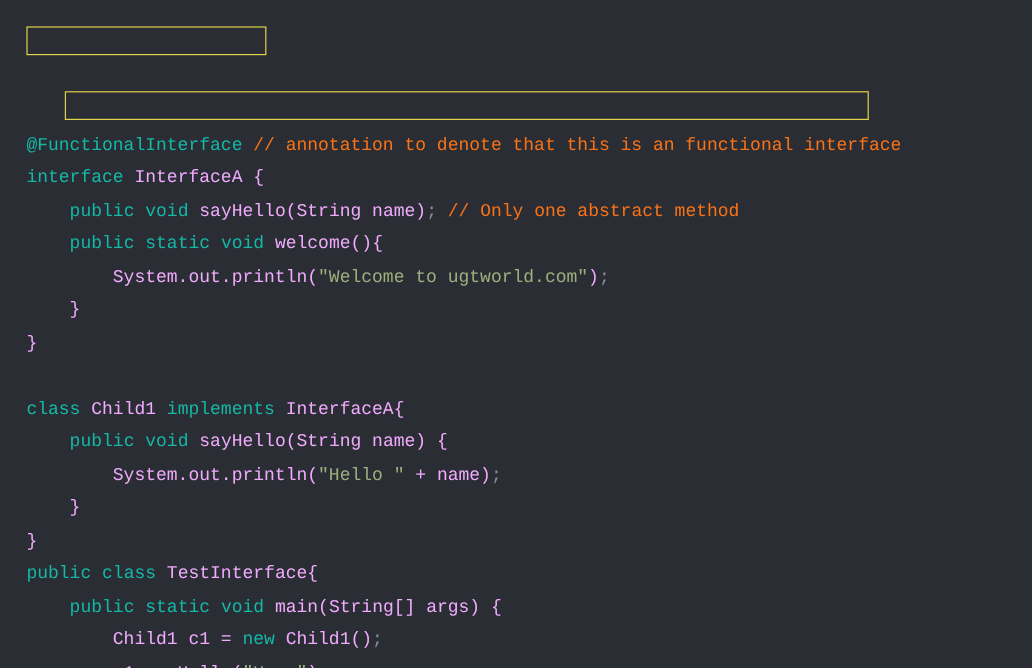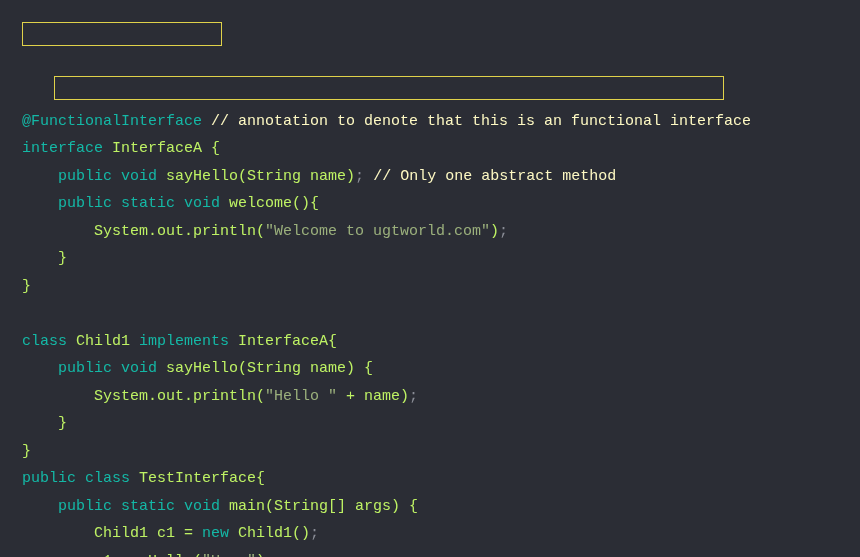--- a/index.html
+++ b/index.html
@@ -22,28 +22,28 @@
       white-space: pre;
       position: relative;
     }
     .line {
       display: block;
     }
     .keyword {
       color: #14b8a6;
     }
     .comment {
-      color: #fef9c3;
+      color: #f97316;
       margin-top: 48px;
     }
     .string {
       color: #9bb07c;
     }
     .identifier {
-      color: #bef264;
+      color: #f0abfc;
     }
     .semicolon {
       color: #8a8d96;
     }
     .highlight-box-1 {
       position: absolute;
       border: 1px solid #e0d24a;
       top: -3px;
       left: 0px;
       width: 200px;

